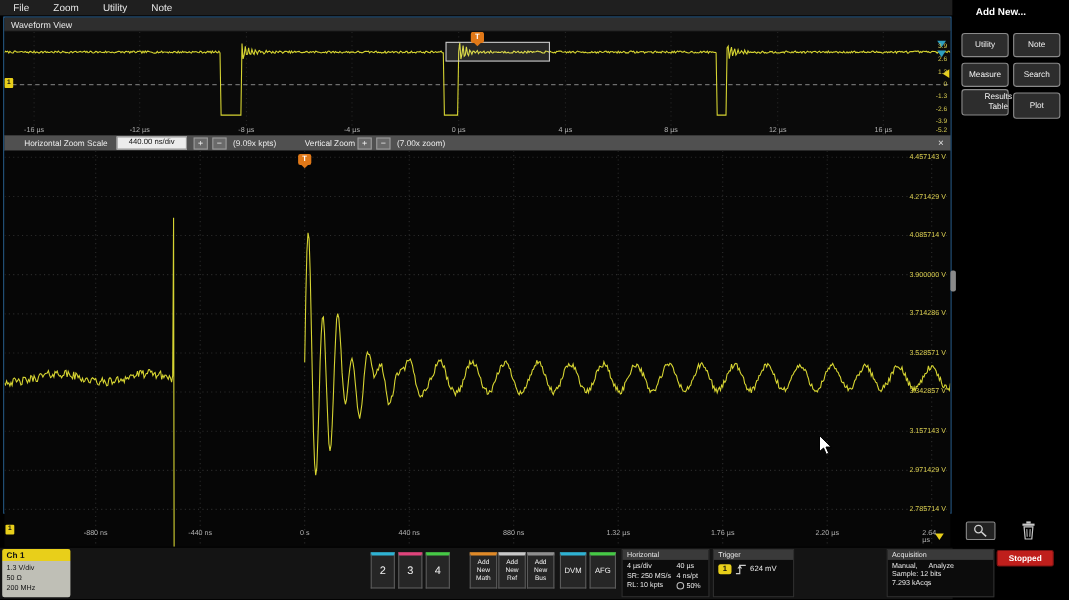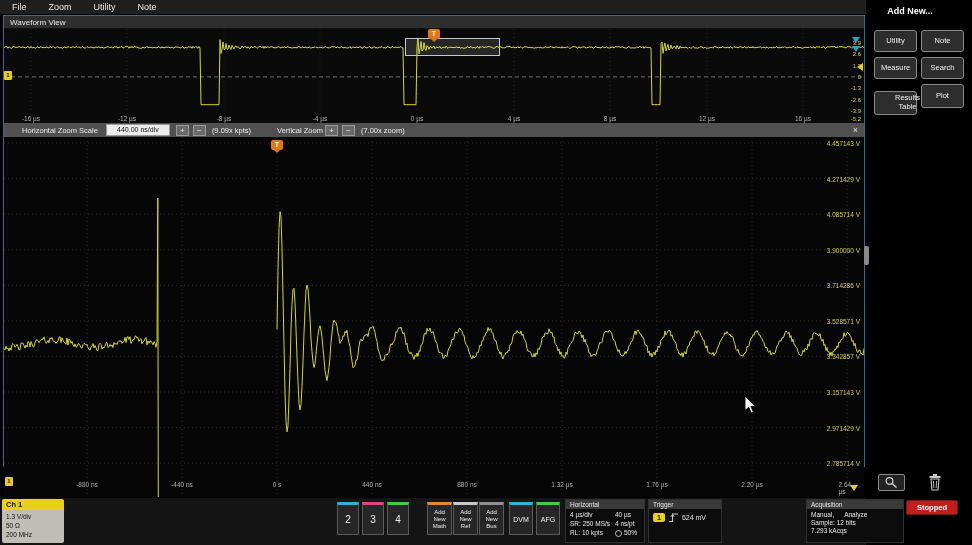--- a/index.html
+++ b/index.html
@@ -224,21 +224,21 @@
         <path d="M4 6 h8 l-1 11 h-6 z" fill="none" stroke="#c8c8c8" stroke-width="1.1"></path>
         <line x1="6.5" y1="8" x2="6.8" y2="15" stroke="#c8c8c8" stroke-width="0.9"></line>
         <line x1="9.5" y1="8" x2="9.2" y2="15" stroke="#c8c8c8" stroke-width="0.9"></line>
       </svg>
     </div>
     <button id="stopped-btn">Stopped</button>
   <button class="rp-btn" style="left: 8px; top: 30px; height: 22px;">Utility</button>
       <button class="rp-btn" style="left: 55px; top: 30px; height: 22px;">Note</button>
       <button class="rp-btn" style="left: 8px; top: 57px; height: 22px;">Measure</button>
       <button class="rp-btn" style="left: 55px; top: 57px; height: 22px;">Search</button>
-      <button class="rp-btn" style="left: 8px; top: 91px; height: 24px; padding-left: 24px;">Results Table</button>
+      <button class="rp-btn" style="left: 8px; top: 81px; height: 24px; padding-left: 24px;">Results Table</button>
       <button class="rp-btn" style="left: 55px; top: 84px; height: 24px;">Plot</button>
     </div>
 
   <div id="bottombar">
     <div id="ch1-panel">
       <div id="ch1-head">Ch 1</div>
       <div id="ch1-body">
         <div>1.3 V/div</div>
         <div>50 Ω</div>
         <div>200 MHz</div>

